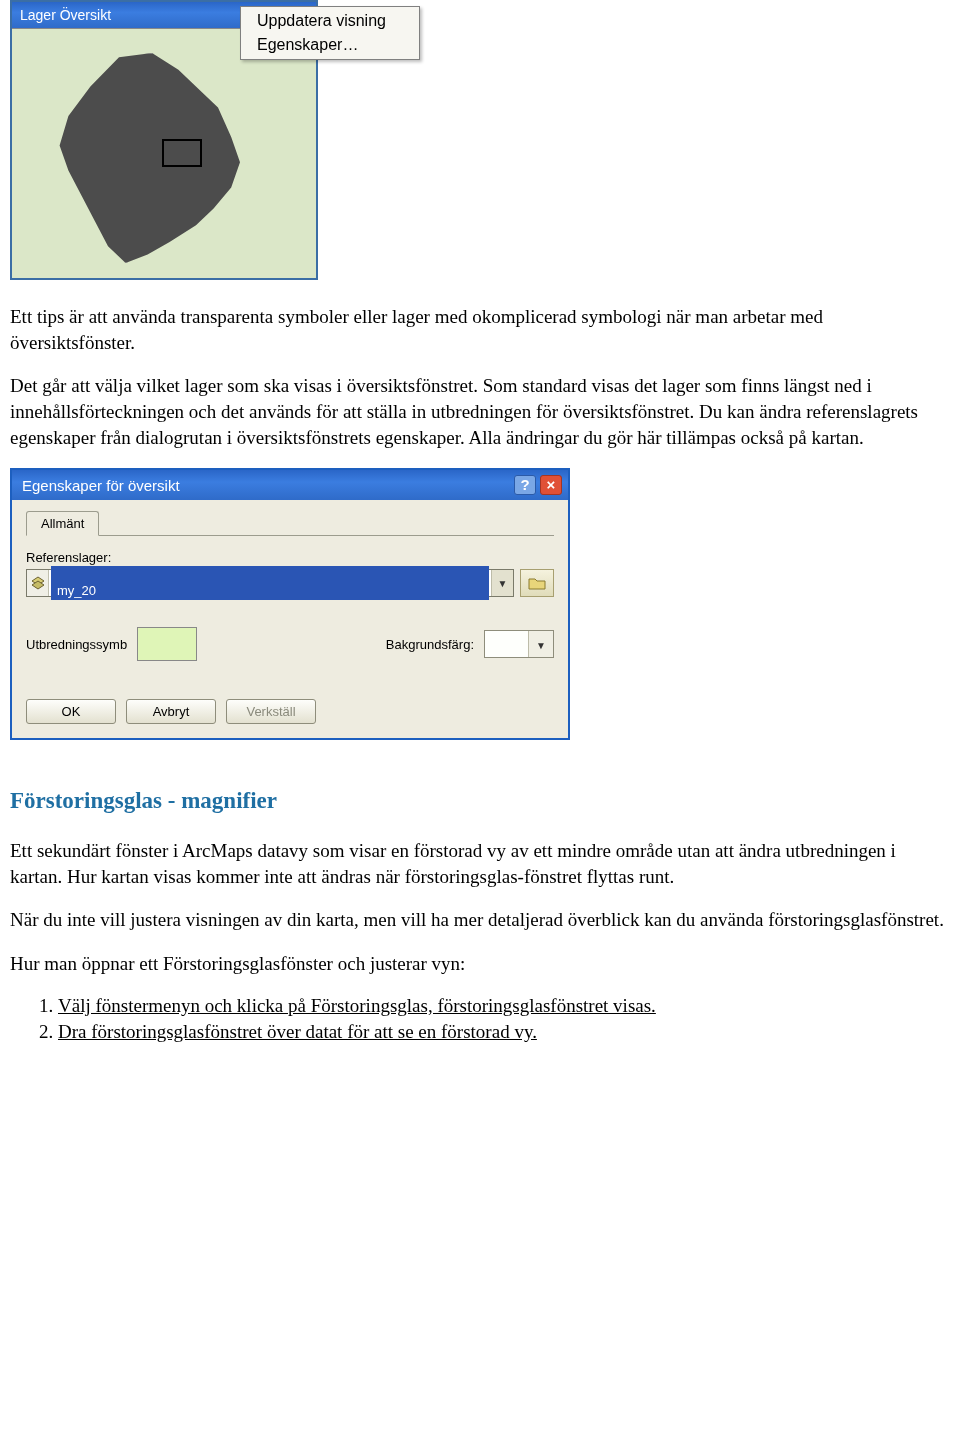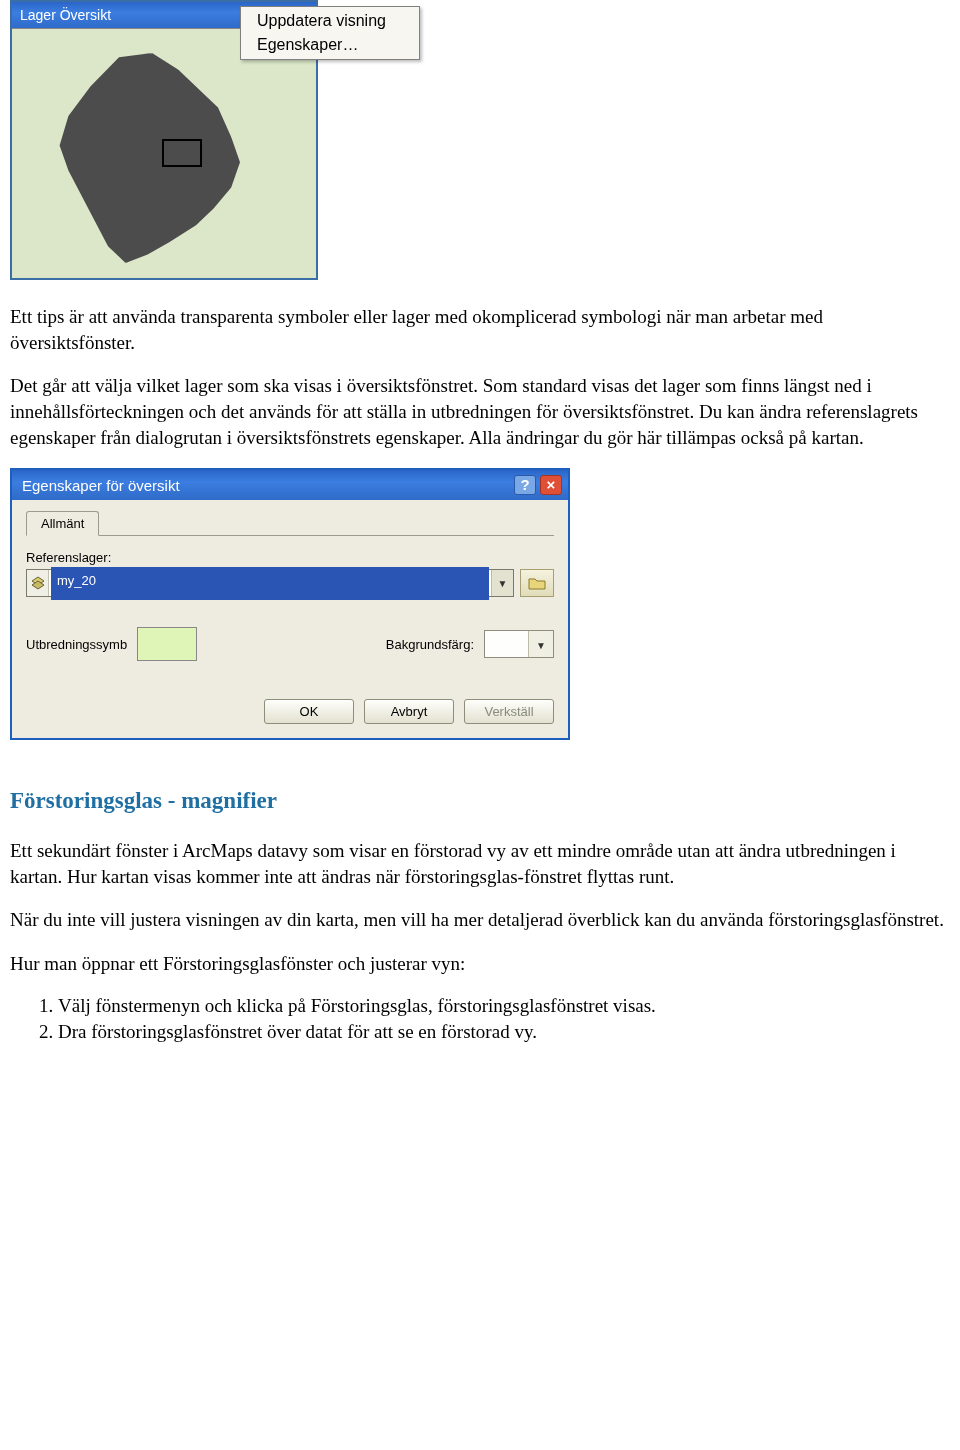--- a/index.html
+++ b/index.html
@@ -132,21 +132,21 @@
   }
   .combo-icon {
     width: 22px; height: 100%;
     display: flex; align-items: center; justify-content: center;
     background: #f0efe6; border-right: 1px solid #c0bfae;
   }
   .combo-sel {
     flex: 1;
     background: #2a55b4;
     color: #fff;
-    padding: 6px 6px;
+    padding: 17px 6px;
     height: 33px;
     margin: 2px;
   }
   .combo-arrow {
     width: 22px; height: 100%;
     background: #e3e1cf;
     border-left: 1px solid #bdbca9;
     display: flex; align-items: center; justify-content: center;
   }
   .open-btn {
@@ -180,33 +180,33 @@
   }
   .swatch-bg {
     width: 44px; height: 100%;
     background: #fefffc;
     border-right: 1px solid #bdbca9;
   }
   .swatch-bg-arrow { flex: 1; text-align: center; }
 
   .dlg-buttons {
     margin-top: 38px;
-    display: flex; justify-content: flex-end; gap: 10px;
+    display: flex; justify-content: flex-start; gap: 10px;
   }
   .dlg-buttons .btn3d { min-width: 90px; text-align: center; }
   .disabled { color: #8a8a7c; }
 
   h2.section {
     font-family: Liberation Serif, serif;
     color: #1f6fa3;
     font-weight: bold;
     font-size: 23px;
     margin: 30px 0 24px 0;
   }
-  ol.steps { margin: 10px 0 0 0; padding-left: 48px; }
+  ol.steps { margin: 10px 0 0 0; padding-left: 48px; text-decoration: underline; }
   ol.steps li { margin: 4px 0; }
 
   .chev { font-size: 10px; color: #333; }
 </style>
 </head>
 <body>
 
 <div class="page">
 
   <div class="panel-row">

